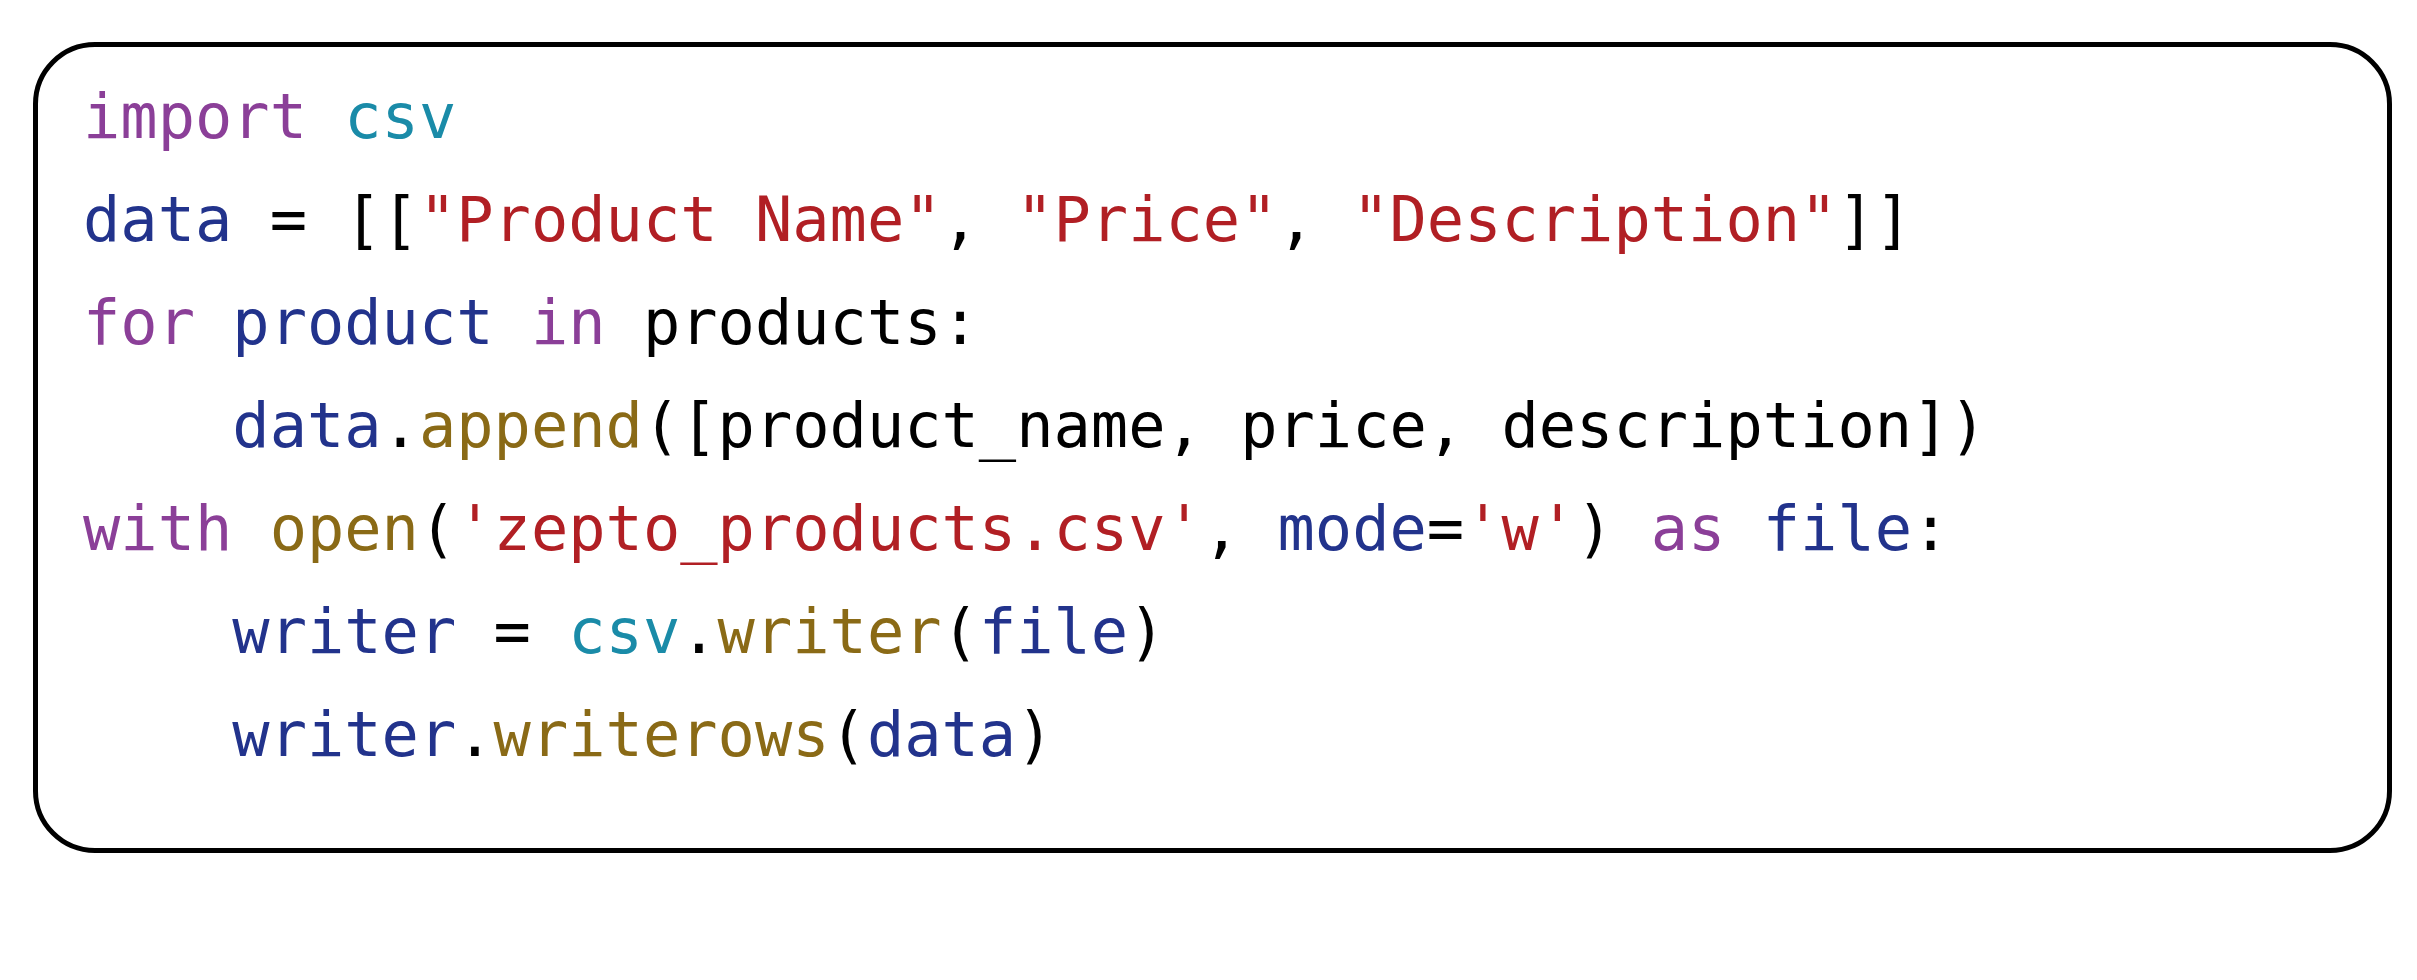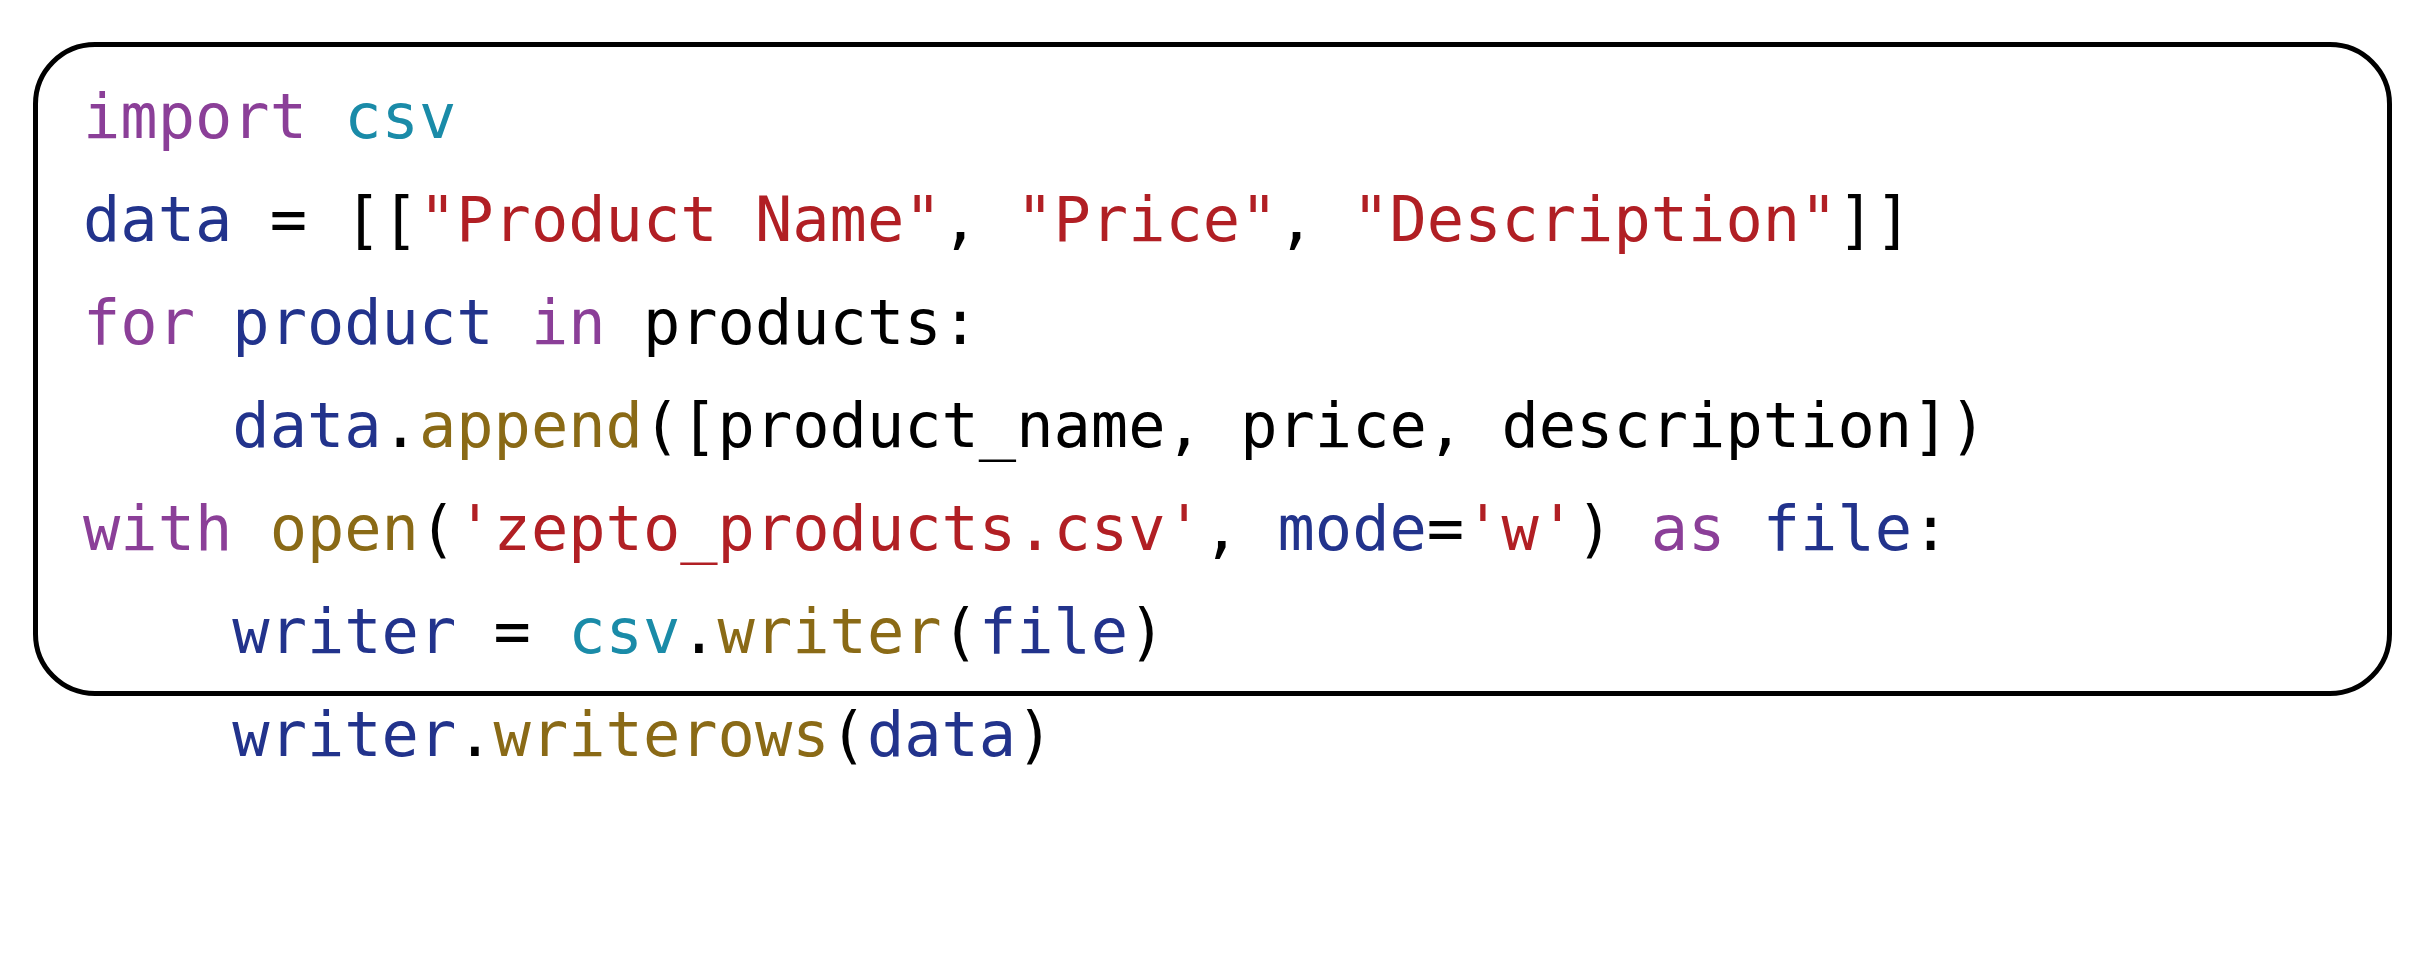--- a/index.html
+++ b/index.html
@@ -12,21 +12,21 @@
     height: 980px;
     font-family: "DejaVu Sans Mono", "Liberation Mono", monospace;
     overflow: hidden;
   }
 
   #code-card {
     position: absolute;
     left: 33px;
     top: 42px;
     width: 2359px;
-    height: 654px;
+    height: 811px;
     box-sizing: border-box;
     border: 5px solid #000000;
     border-radius: 62px;
     background: #ffffff;
   }
 
   #code-block {
     position: absolute;
     left: 45px;
     top: 18px;

